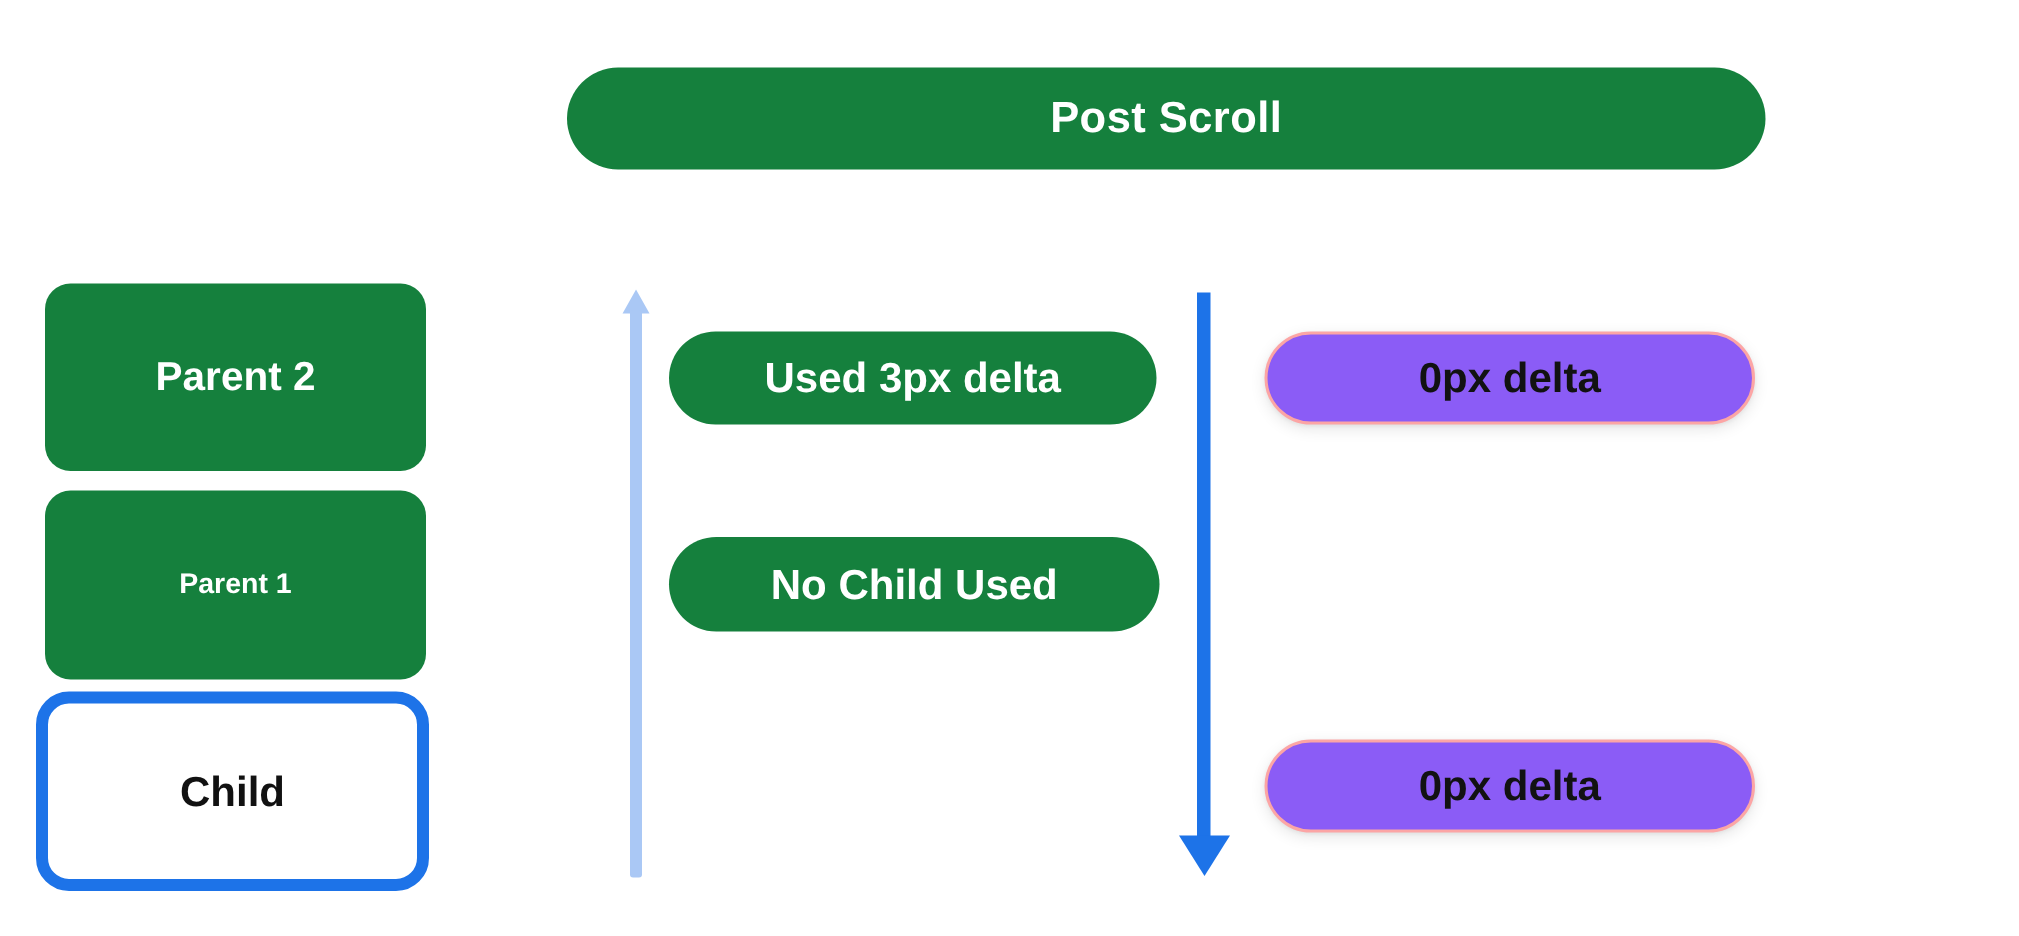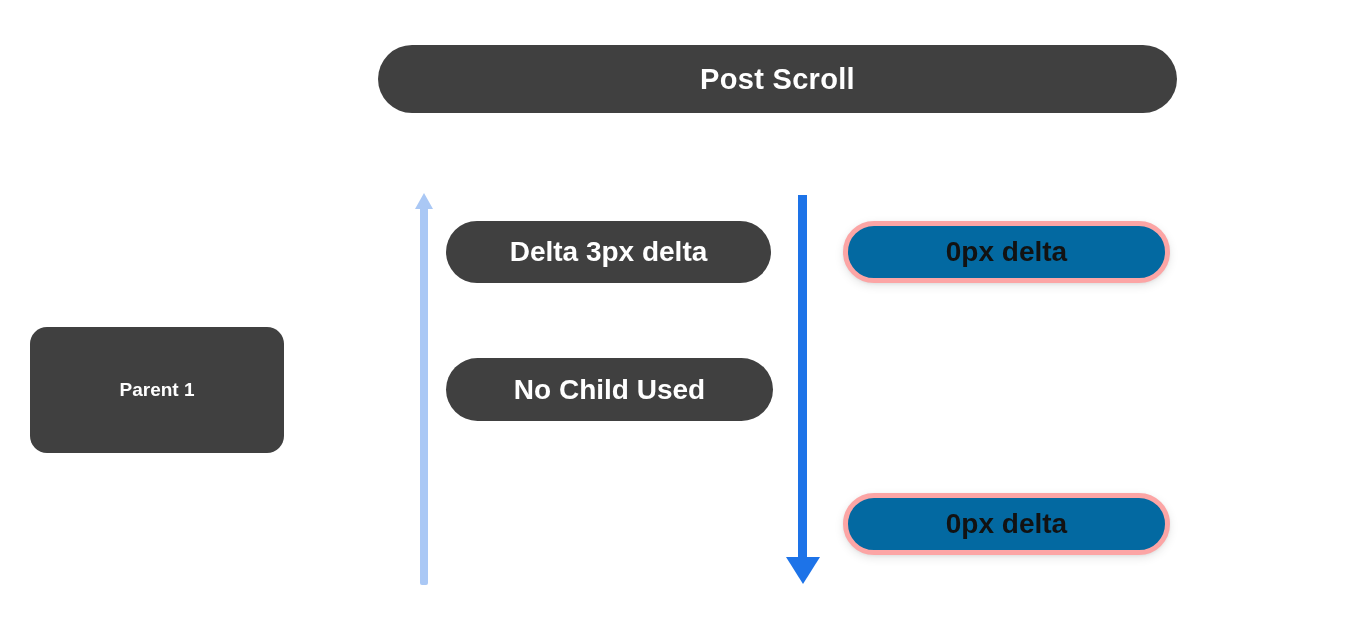--- a/index.html
+++ b/index.html
@@ -19,29 +19,29 @@
   
   .pill, .box {
     position: absolute;
     display: flex;
     align-items: center;
     justify-content: center;
     box-sizing: border-box;
     white-space: nowrap;
   }
   .blue-fill {
-    background: #404040;
+    background: #15803d;
     color: #ffffff;
     font-weight: bold;
   }
   .white-pill {
-    background: #0369a1;
+    background: #8b5cf6;
     color: #121212;
     font-weight: 600;
-    border: 5px solid #fca5a5;
+    border: 2px solid #fca5a5;
     box-shadow: 0 3px 10px rgba(0,0,0,0.10), 0 1px 3px rgba(0,0,0,0.06);
   }
 
   .title-pill {
     left: 378px; top: 45px;
     width: 799px; height: 68px;
     border-radius: 34px;
     font-size: 29px;
     letter-spacing: 0.3px;
   }
@@ -95,31 +95,33 @@
     border-top: 27px solid #1d73e8;
   }
 </style>
 </head>
 <body>
 
 <div class="stage">
 
   <div class="pill blue-fill title-pill">Post Scroll</div>
 
+  <div class="box blue-fill parent2-box">Parent 2</div>
 
   <div class="box blue-fill parent1-box">Parent 1</div>
 
+  <div class="box child-box">Child</div>
 
   <div class="up-head"></div>
   <div class="shaft up-shaft"></div>
 
   <div class="shaft down-shaft"></div>
   <div class="down-head"></div>
 
-  <div class="pill blue-fill used-delta-pill">Delta 3px delta</div>
+  <div class="pill blue-fill used-delta-pill">Used 3px delta</div>
 
   <div class="pill blue-fill no-delta-pill">No Child Used</div>
 
   <div class="pill white-pill zero-delta-top">0px delta</div>
 
   <div class="pill white-pill zero-delta-bottom">0px delta</div>
 
 </div>
 
 </body></html>

